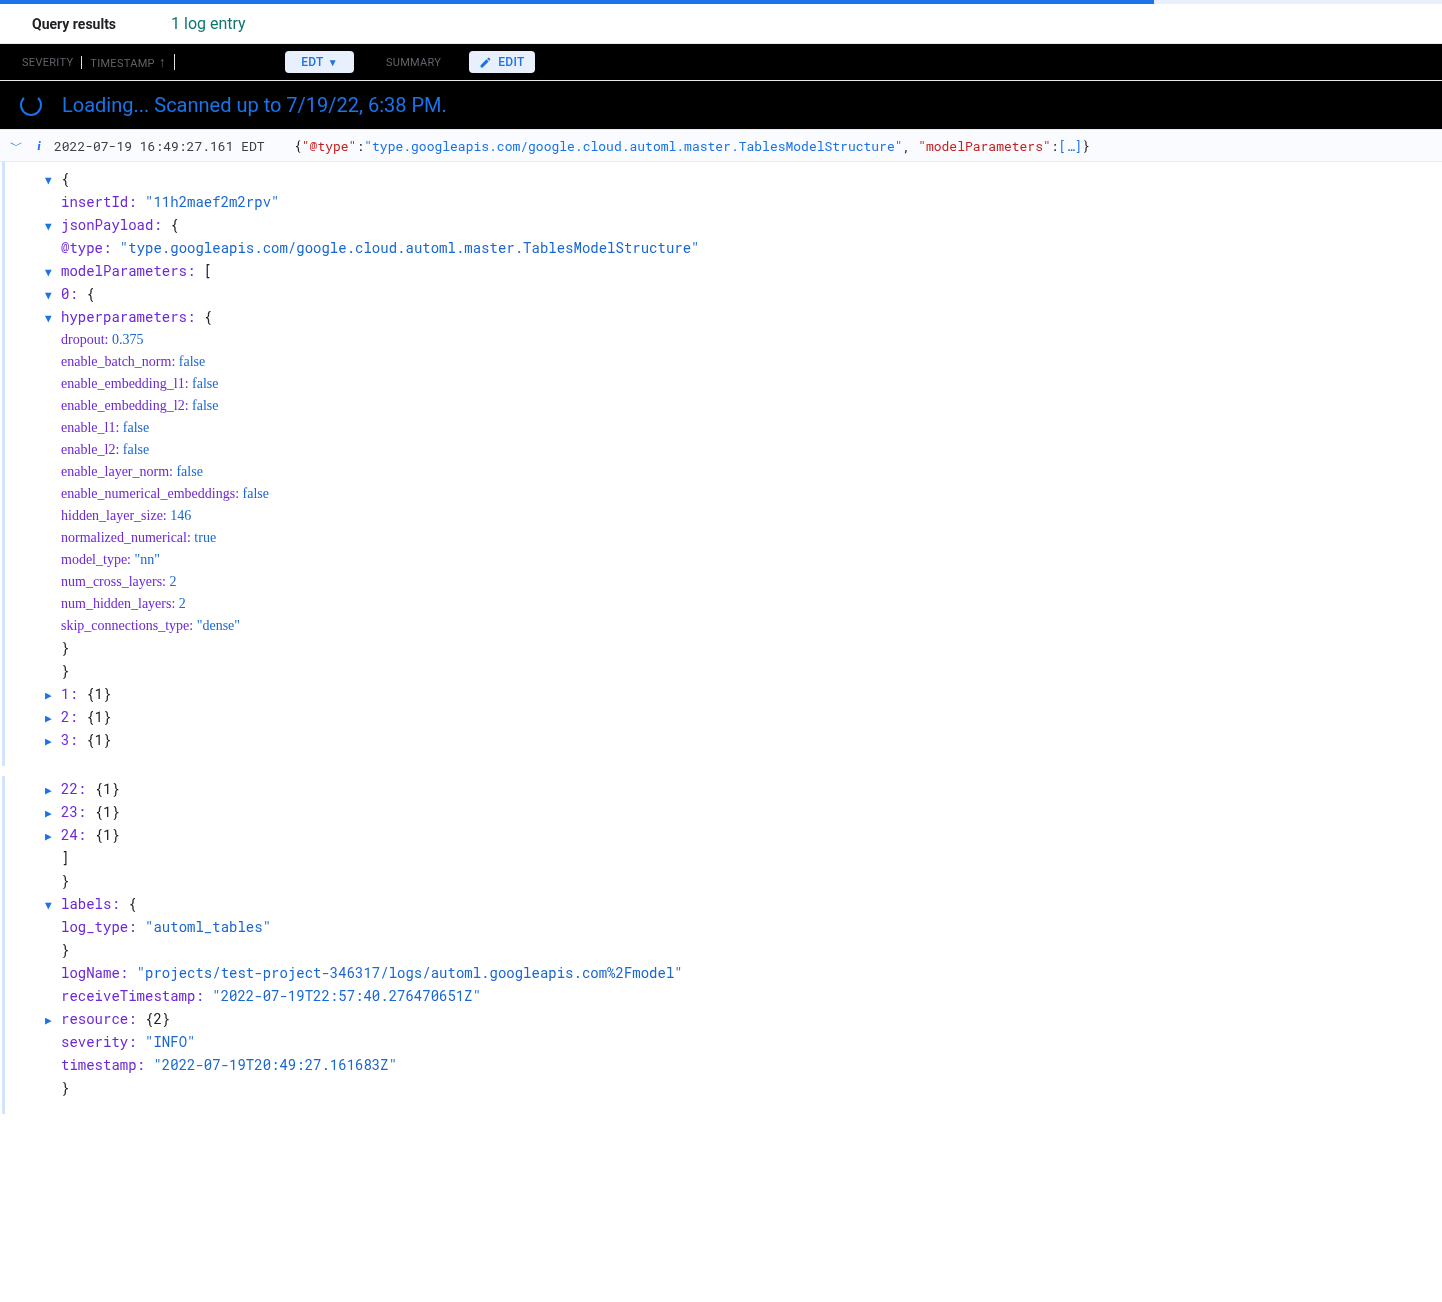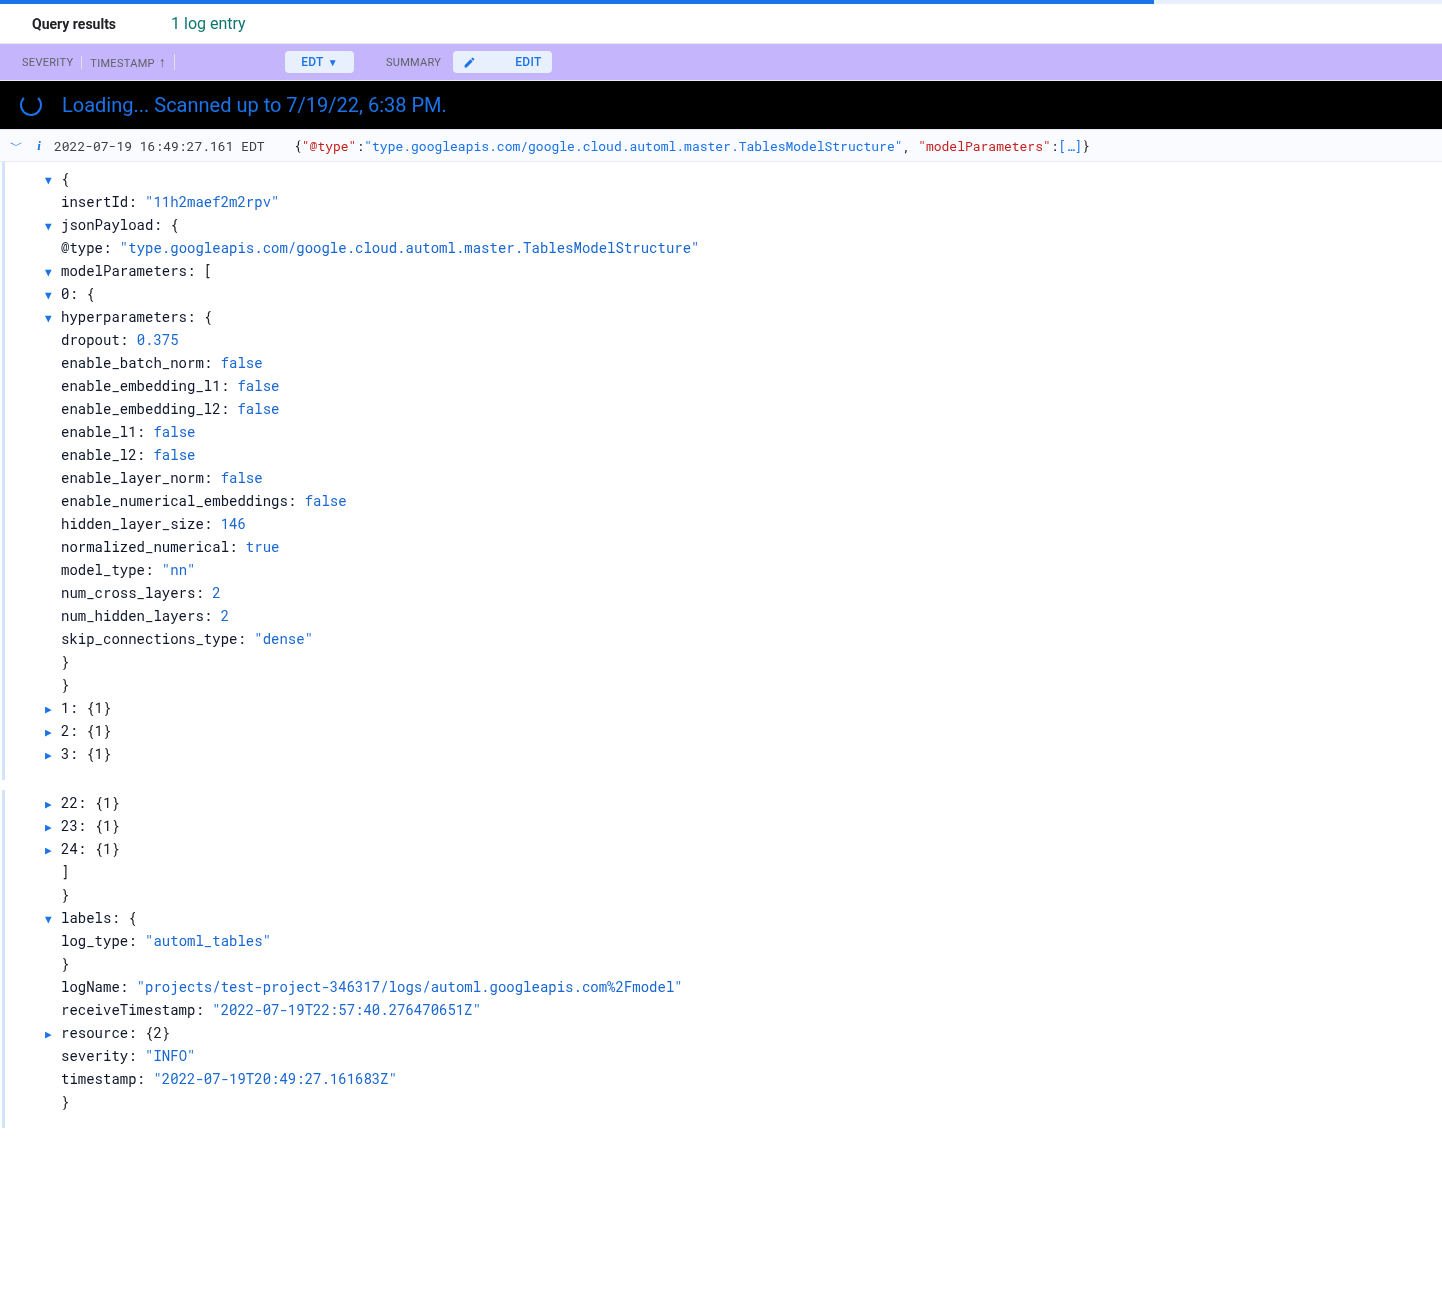--- a/index.html
+++ b/index.html
@@ -26,21 +26,21 @@
       display: flex;
       align-items: center;
       padding: 10px 16px;
       border-bottom: 1px solid #e8eaed;
     }
     .results-title { font-weight: 700; font-size: 14px; margin-right: 16px; margin-left: 16px; }
     .results-count { color: #0f766e; font-size: 16px; margin-left: 39px; }
     .columns-header {
       display: flex;
       align-items: center;
-      background: #c4b5fd;
+      background: #000000;
       border-bottom: 1px solid #e8eaed;
       font-size: 11px;
       letter-spacing: 0.3px;
       color: #5f6368;
       padding: 7px 14px;
       gap: 0;
     }
     .col-label { padding: 0 8px; border-right: 1px solid #e0e0e0; }
     .col-label.last { border-right: none; }
     .timestamp-col { display: flex; align-items: flex-end; flex: 0 0 auto; }
@@ -52,30 +52,29 @@
       font-size: 12px;
       font-weight: 500;
       padding: 4px 16px;
       border-radius: 4px;
       display: inline-flex;
       align-items: center;
     }
     .chip .caret { margin-left: 4px; font-size: 10px; }
     .summary-label { margin-left: 24px; }
     .edit-chip {
-      margin-left: 4px;
+      margin-left: 20px;
       background: #e8f0fe;
       color: #1a73e8;
       font-size: 12px;
       font-weight: 500;
       padding: 4px 10px;
       border-radius: 4px;
       display: inline-flex;
       align-items: center;
-      gap: 33px;
     }
     .edit-chip svg { margin-right: 6px; }
     .loading-row {
       display: flex;
       align-items: center;
       background: #000000;
       border-bottom: 1px solid #e8eaed;
       padding: 12px 20px;
       color: #1a73e8;
       font-size: 20px;
@@ -123,28 +122,28 @@
     .json-tree .row {
       display: flex;
       align-items: baseline;
       padding: 0 0 0 40px;
       white-space: nowrap;
     }
     .json-tree .caret {
       display:inline-block;width:12px;margin-right:4px;color:#1a73e8;font-size:11px;
     }
     .json-tree .caret.no { visibility:hidden; }
-    .json-tree .key { color: #0f172a; }
+    .json-tree .key { color: #6d28d9; }
     .json-tree .str { color: #1967d2; }
     .json-tree .num { color: #1967d2; }
     .json-tree .bool { color: #1967d2; }
     .json-tree .punct { color: #202124; }
     .json-gap { height:10px; background:#fff; border-left:none; margin-left:-2px;}
     .i1{padding-left:56px;} .i2{padding-left:72px;} .i3{padding-left:88px;}
-    .i4{padding-left:104px;} .i5{padding-left:120px;}
+    .i4{padding-left:104px;} .i5{padding-left:120px;font-family:Liberation Serif, serif;}
   </style>
 </head>
 <body>
 
 <div class="progress-bar">
   <div class="progress-bar-fill"></div>
 </div>
 
 <div class="results-header">
   <span class="results-title">Query results</span>

